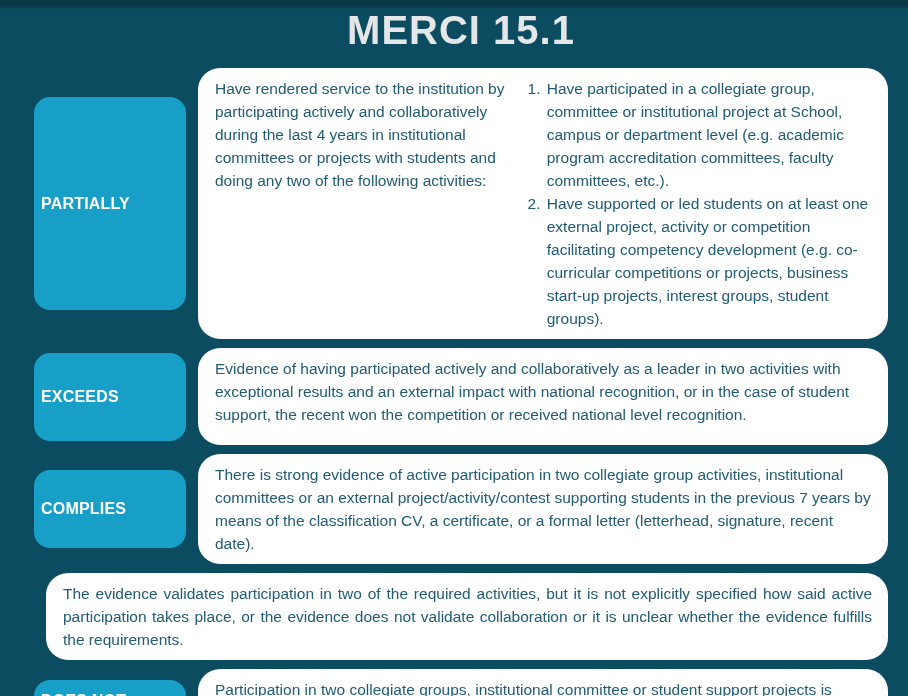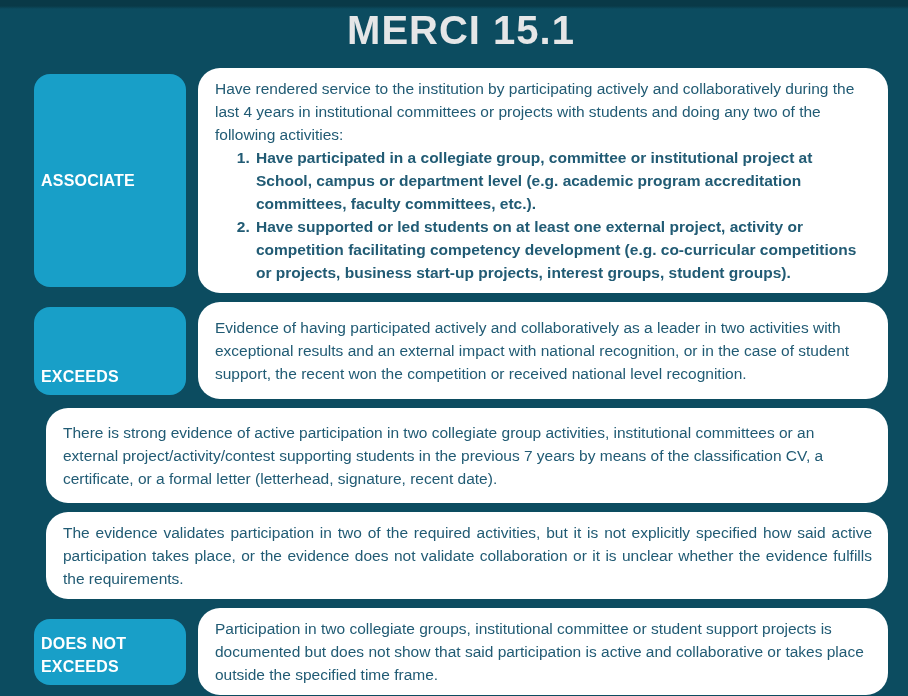--- a/index.html
+++ b/index.html
@@ -33,42 +33,41 @@
   .label-box {
     flex: 0 0 152px;
     width: 152px;
     background: #189fc8;
     border-radius: 16px;
     color: #ffffff;
     font-weight: bold;
     font-size: 16px;
     line-height: 1.45;
     display: flex;
-    align-items: flex-end;
+    align-items: center;
     padding: 6px 4px 6px 7px;
     letter-spacing: 0.2px;
   }
   .text-box {
     flex: 1;
     margin-left: 12px;
     background: #ffffff;
     border-radius: 22px;
     color: #215b74;
     font-size: 15.5px;
     line-height: 23px;
     padding: 9px 16px 9px 17px;
     display: flex;
-    flex-direction: column;
+    flex-direction: row;
     justify-content: center;
   }
   .text-box p { margin: 0; }
   .text-box ol {
     margin: 0;
     padding-left: 39px;
-    font-weight: bold;
   }
   .text-box ol li { padding-left: 2px; }
   .justified p { text-align: justify; }
   
   .r0 .label-box { height: 213px; align-items: center; }
   .r0 .text-box  { min-height: 217px; }
   .r1 .label-box { height: 88px; }
   .r1 .text-box  { min-height: 97px; }
   .r2 .label-box { height: 78px; }
   .r2 .text-box  { min-height: 95px; }
@@ -79,41 +78,44 @@
 </style>
 </head>
 <body>
 
 <div class="page">
 
   <h1 class="page-title">MERCI 15.1</h1>
 
   <div class="row r0">
     <div class="label-box">
-      <span>ASSOCIATE</span>
+      <span>PARTIALLY</span>
     </div>
     <div class="text-box">
       <p>Have rendered service to the institution by participating actively and collaboratively during the last 4 years in institutional committees or projects with students and doing any two of the following activities:</p>
       <ol>
         <li>Have participated in a collegiate group, committee or institutional project at School, campus or department level (e.g. academic program accreditation committees, faculty committees, etc.).</li>
         <li>Have supported or led students on at least one external project, activity or competition facilitating competency development (e.g. co-curricular competitions or projects, business start-up projects, interest groups, student groups).</li>
       </ol>
     </div>
   </div>
 
   <div class="row r1">
     <div class="label-box">
       <span>EXCEEDS</span>
     </div>
     <div class="text-box">
       <p>Evidence of having participated actively and collaboratively as a leader in two activities with exceptional results and an external impact with national recognition, or in the case of student support, the recent won the competition or received national level recognition.</p>
     </div>
   </div>
 
   <div class="row r2">
+    <div class="label-box">
+      <span>COMPLIES</span>
+    </div>
     <div class="text-box">
       <p>There is strong evidence of active participation in two collegiate group activities, institutional committees or an external project/activity/contest supporting students in the previous 7 years by means of the classification CV, a certificate, or a formal letter (letterhead, signature, recent date).</p>
     </div>
   </div>
 
   <div class="row r3">
     <div class="text-box justified">
       <p>The evidence validates participation in two of the required activities, but it is not explicitly specified how said active participation takes place, or the evidence does not validate collaboration or it is unclear whether the evidence fulfills the requirements.</p>
     </div>
   </div>

